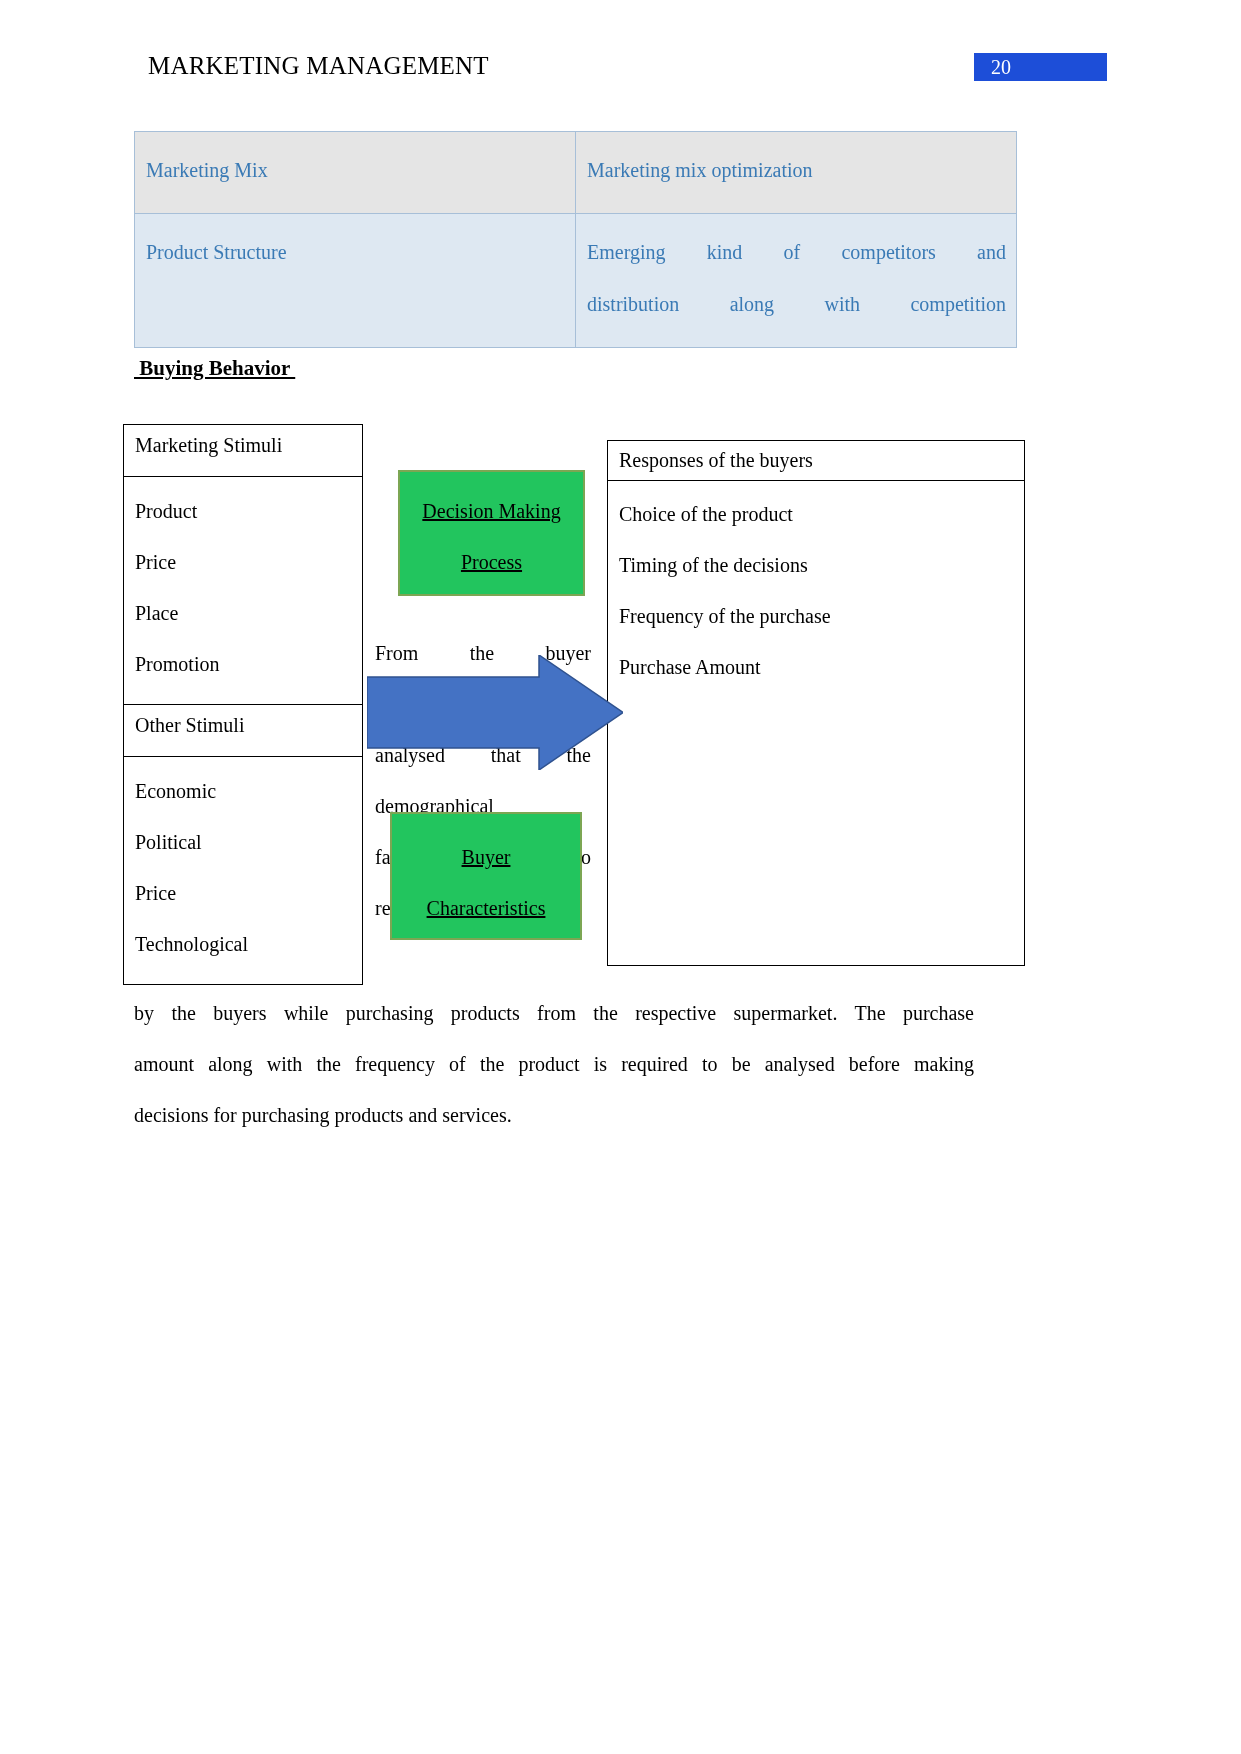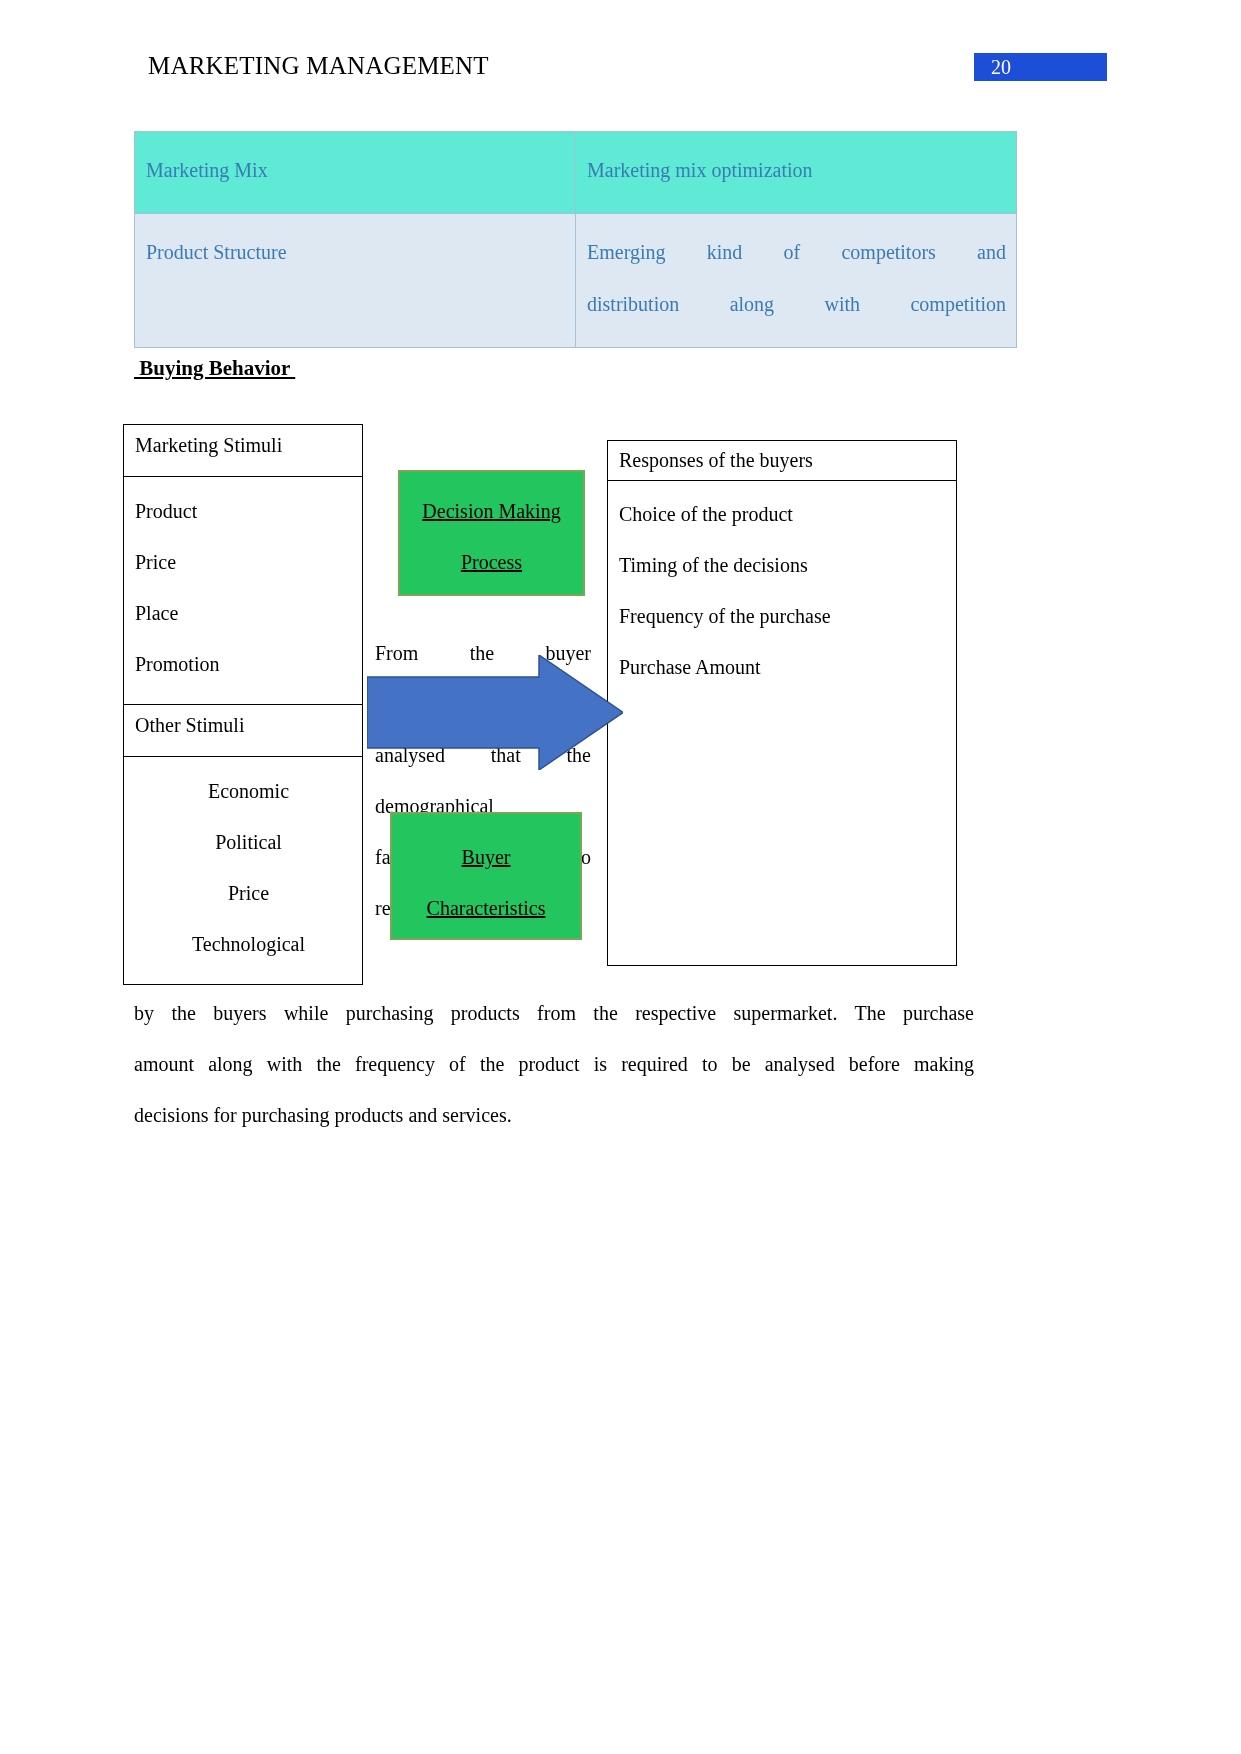--- a/index.html
+++ b/index.html
@@ -53,21 +53,21 @@
   #top-table td {
     border: 1px solid #A7BFD8;
     color: #3A7AB5;
     font-size: 20px;
     vertical-align: top;
     padding: 12px 10px 10px 11px;
     line-height: 52px;
   }
   #top-table td.c1 { width: 419px; }
   #top-table td.c2 { width: 419px; }
-  #top-table tr.r1 td { background: #5eead4; height: 59px; }
+  #top-table tr.r1 td { background: #e5e5e5; height: 59px; }
   #top-table tr.r2 td { background: #DEE8F2; height: 111px; }
   .justify-cell { text-align: justify; text-align-last: justify; }
   .justify-cell .last { text-align: left; display: block; }
 
   
   #section-heading {
     position: absolute;
     left: 134px; top: 356px;
     font-size: 21px;
     font-weight: bold;
@@ -95,21 +95,21 @@
     width: 238px;
     border: 1px solid #000000;
     background: #ffffff;
     z-index: 2;
     font-size: 20px;
   }
   #left-box .cell {
     padding: 9px 0 9px 11px;
     border-bottom: 1px solid #000000;
   }
-  #left-box .cell:last-child { border-bottom: none; text-align: center; }
+  #left-box .cell:last-child { border-bottom: none; }
   #left-box .hdr { height: 33px; }
   #left-box .list { line-height: 51px; padding-bottom: 14px; }
   #left-box .list div { white-space: nowrap; }
 
   
   .green-box {
     position: absolute;
     border: 2px solid #7CA653;
     background: #22c55e;
     z-index: 3;
@@ -129,21 +129,21 @@
     padding-top: 18px;
     box-sizing: border-box;
   }
   .green-box u { text-decoration: underline; }
   .green-box .line { display: block; }
 
   
   #right-box {
     position: absolute;
     left: 607px; top: 440px;
-    width: 350px; height: 526px;
+    width: 418px; height: 526px;
     border: 1px solid #000000;
     background: #ffffff;
     z-index: 2;
     font-size: 20px;
     box-sizing: border-box;
   }
   #right-box .hdr {
     padding: 8px 0 9px 11px;
     border-bottom: 1px solid #000000;
     height: 40px;

